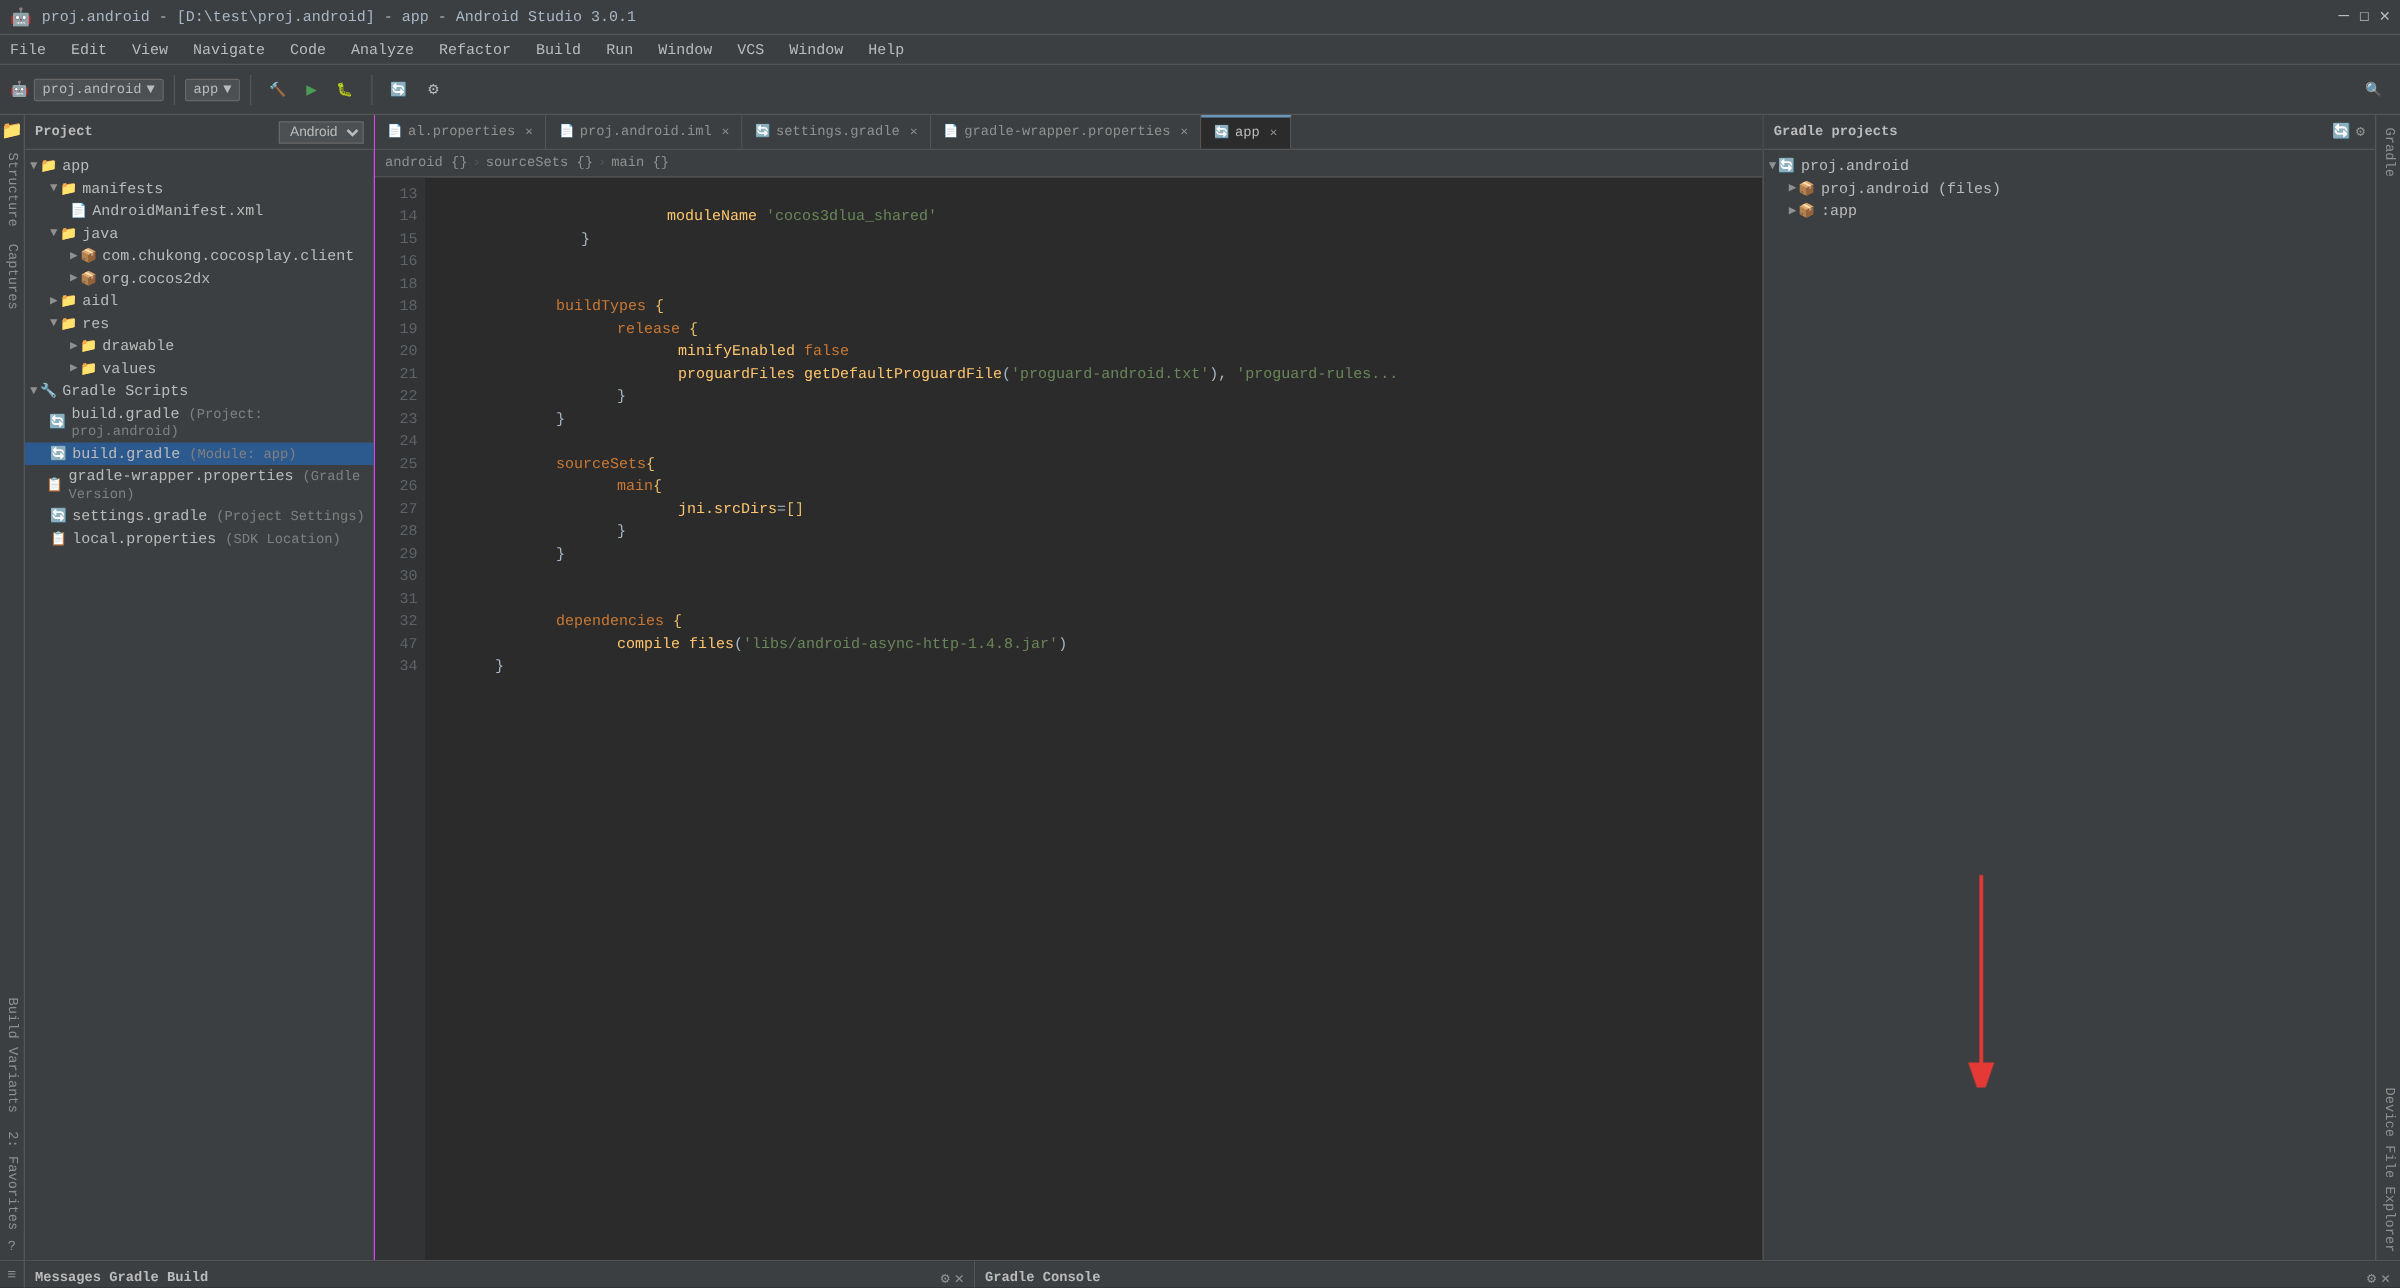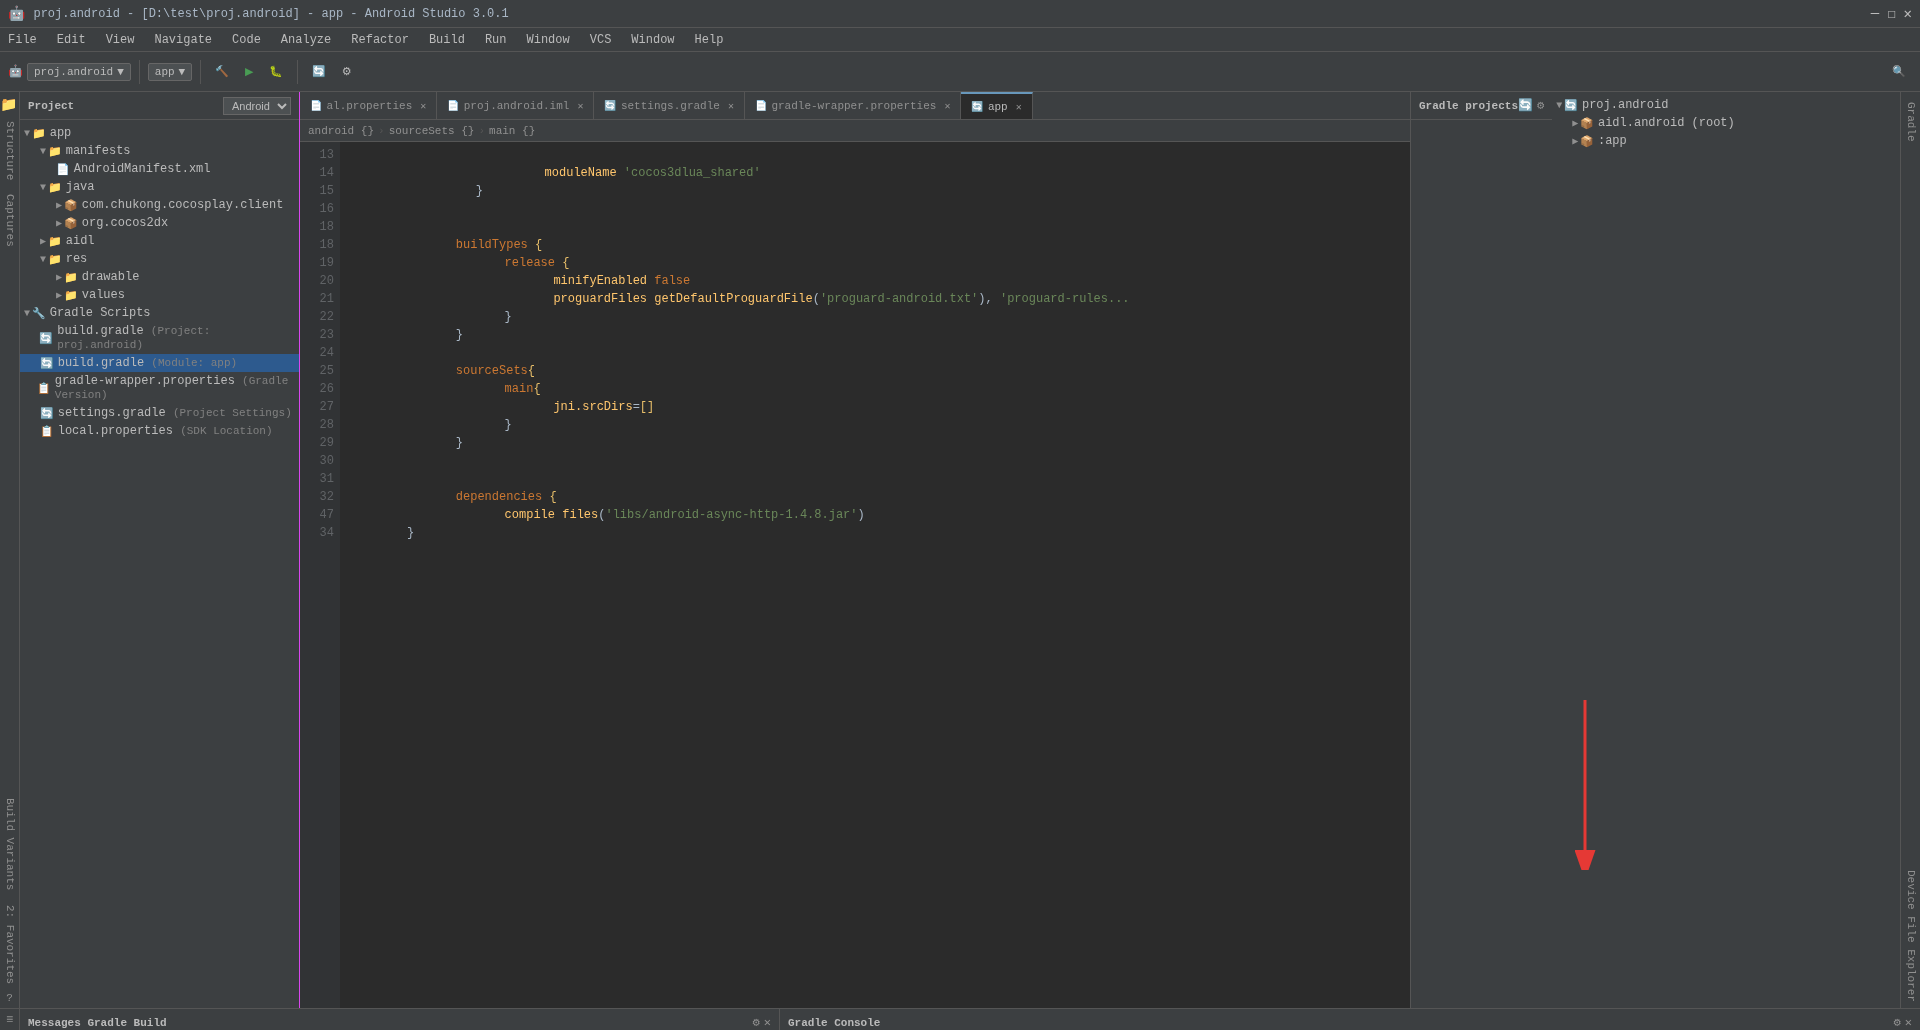--- a/index.html
+++ b/index.html
@@ -52,30 +52,30 @@
     .tab .close { color: #909090; font-size: 10px; margin-left: 4px; }
     
     
     #breadcrumb { height: 22px; background: #3c3f41; display: flex; align-items: center; padding: 0 8px; border-bottom: 1px solid #555; gap: 4px; }
     #breadcrumb span { color: #909090; font-size: 11px; }
     #breadcrumb .sep { color: #555; }
 
     
     #editor-content { flex: 1; display: flex; overflow: hidden; gap: 48px; }
     #line-numbers { width: 40px; background: #313335; color: #606366; font-size: 12px; padding: 4px 0; text-align: right; padding-right: 6px; overflow: hidden; line-height: 18px; user-select: none; }
-    #code-area { flex: 1; padding: 4px 8px; font-size: 12px; line-height: 18px; overflow-y: scroll; overflow-x: auto; white-space: pre; color: #a9b7c6; margin-left: 11px; }
+    #code-area { flex: 1; padding: 4px 8px; font-size: 12px; line-height: 18px; overflow-y: scroll; overflow-x: auto; white-space: pre; color: #a9b7c6; }
 
     
     .kw { color: #cc7832; }
     .str { color: #6a8759; }
     .fn { color: #ffc66d; }
     .bracket { color: #e8bf6a; }
 
     
-    #gradle-panel { width: 490px; background: #3c3f41; border-left: 1px solid #555; display: flex; }
+    #gradle-panel { width: 490px; background: #3c3f41; border-left: 1px solid #555; display: flex; flex-direction: column; }
     #gradle-panel .panel-header { height: 28px; background: #3c3f41; display: flex; align-items: center; padding: 0 8px; border-bottom: 1px solid #555; justify-content: space-between; }
     #gradle-panel .panel-header .title { color: #bbbbbb; font-size: 11px; font-weight: bold; }
     #gradle-tree { flex: 1; overflow-y: auto; padding: 4px 0; }
 
     
     #right-icons { width: 20px; background: #3c3f41; display: flex; flex-direction: column; align-items: center; padding-top: 4px; gap: 2px; border-left: 1px solid #555; }
 
     
     #bottom-area { height: 260px; display: flex; border-top: 1px solid #555; }
     #messages-panel { width: 760px; background: #2b2b2b; display: flex; flex-direction: column; border-right: 1px solid #555; }
@@ -373,21 +373,21 @@
 
       <div class="tree-item">
         <span class="tree-expand">▼</span>
         <span class="icon" style="color:#499c54;">🔄</span>
         <span class="label">proj.android</span>
       </div>
       <div class="tree-item">
         <span class="indent" style="width:16px;"></span>
         <span class="tree-expand">▶</span>
         <span class="icon" style="color:#6897bb;">📦</span>
-        <span class="label">aidl.android (root)</span>
+        <span class="label">proj.android (files)</span>
       </div>
       <div class="tree-item">
         <span class="indent" style="width:16px;"></span>
         <span class="tree-expand">▶</span>
         <span class="icon" style="color:#6897bb;">📦</span>
         <span class="label">:app</span>
       </div>
     </div>
   </div>
 

